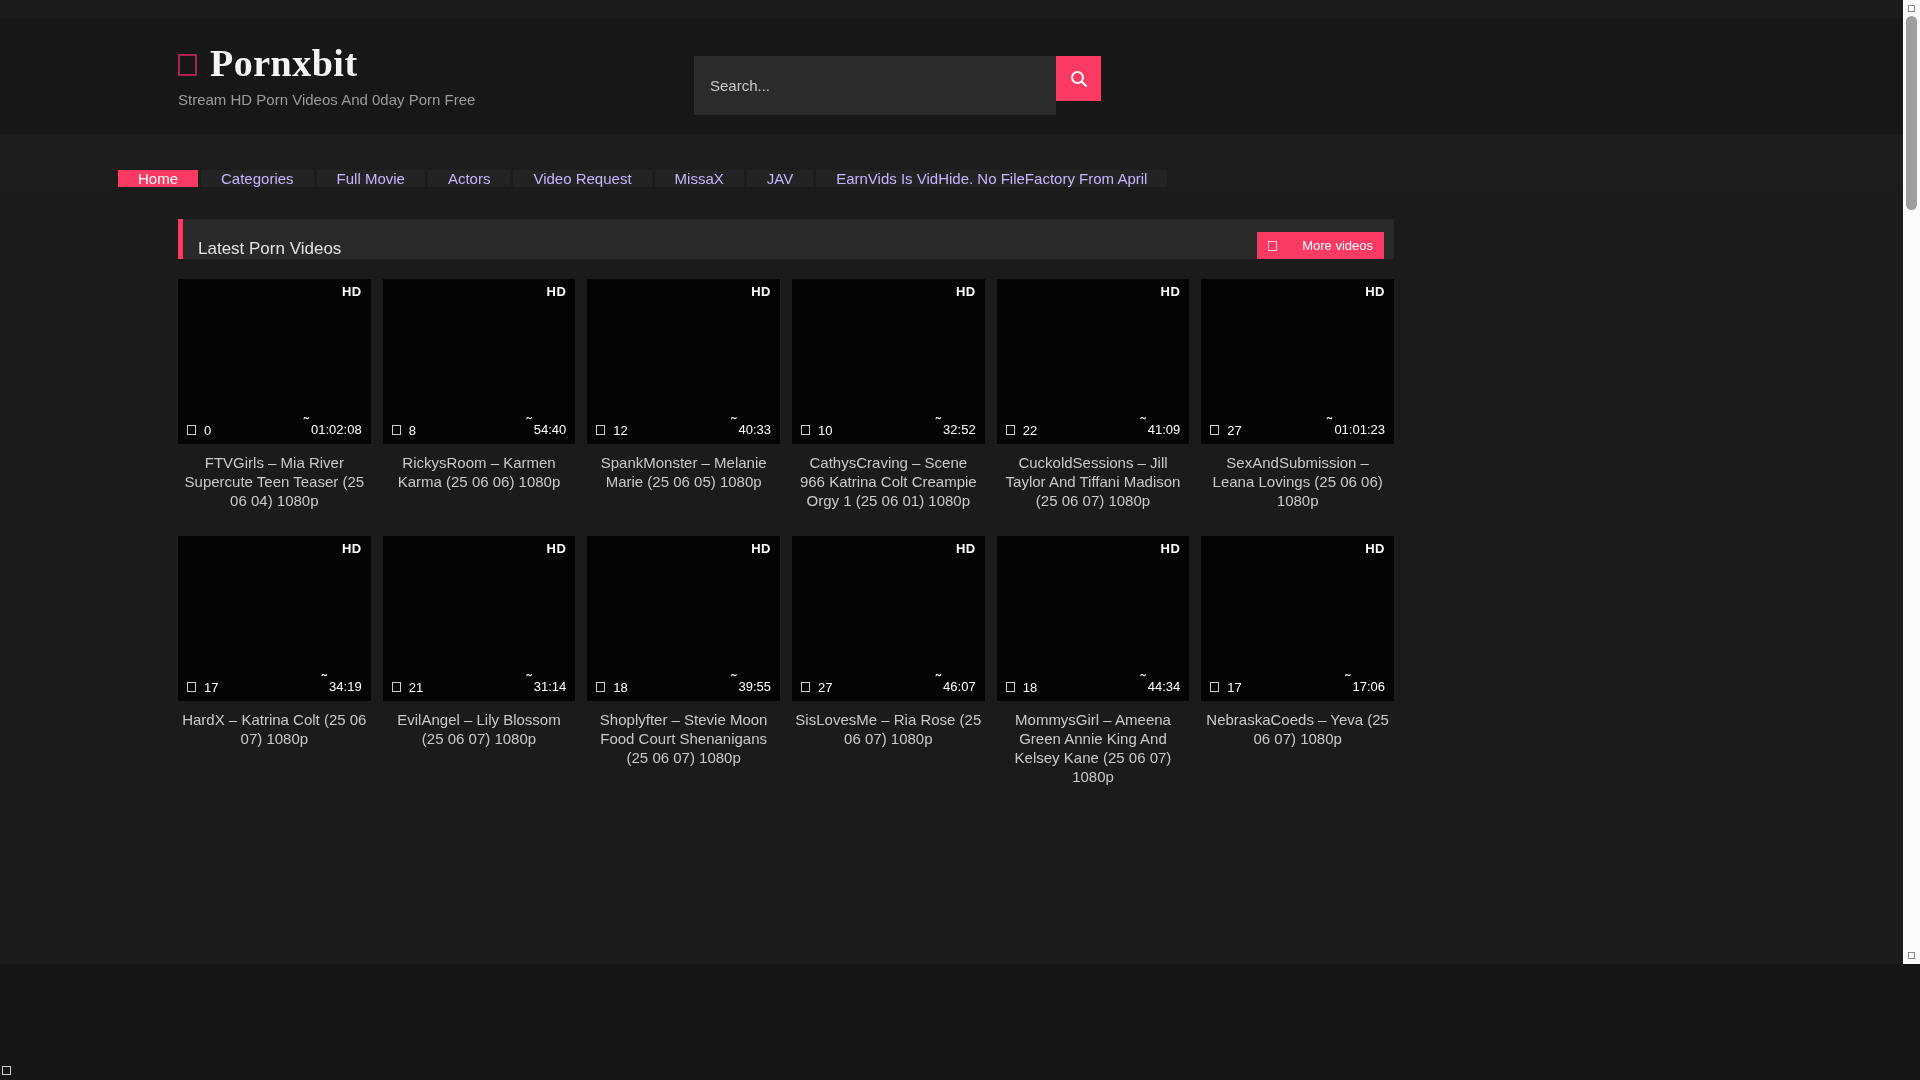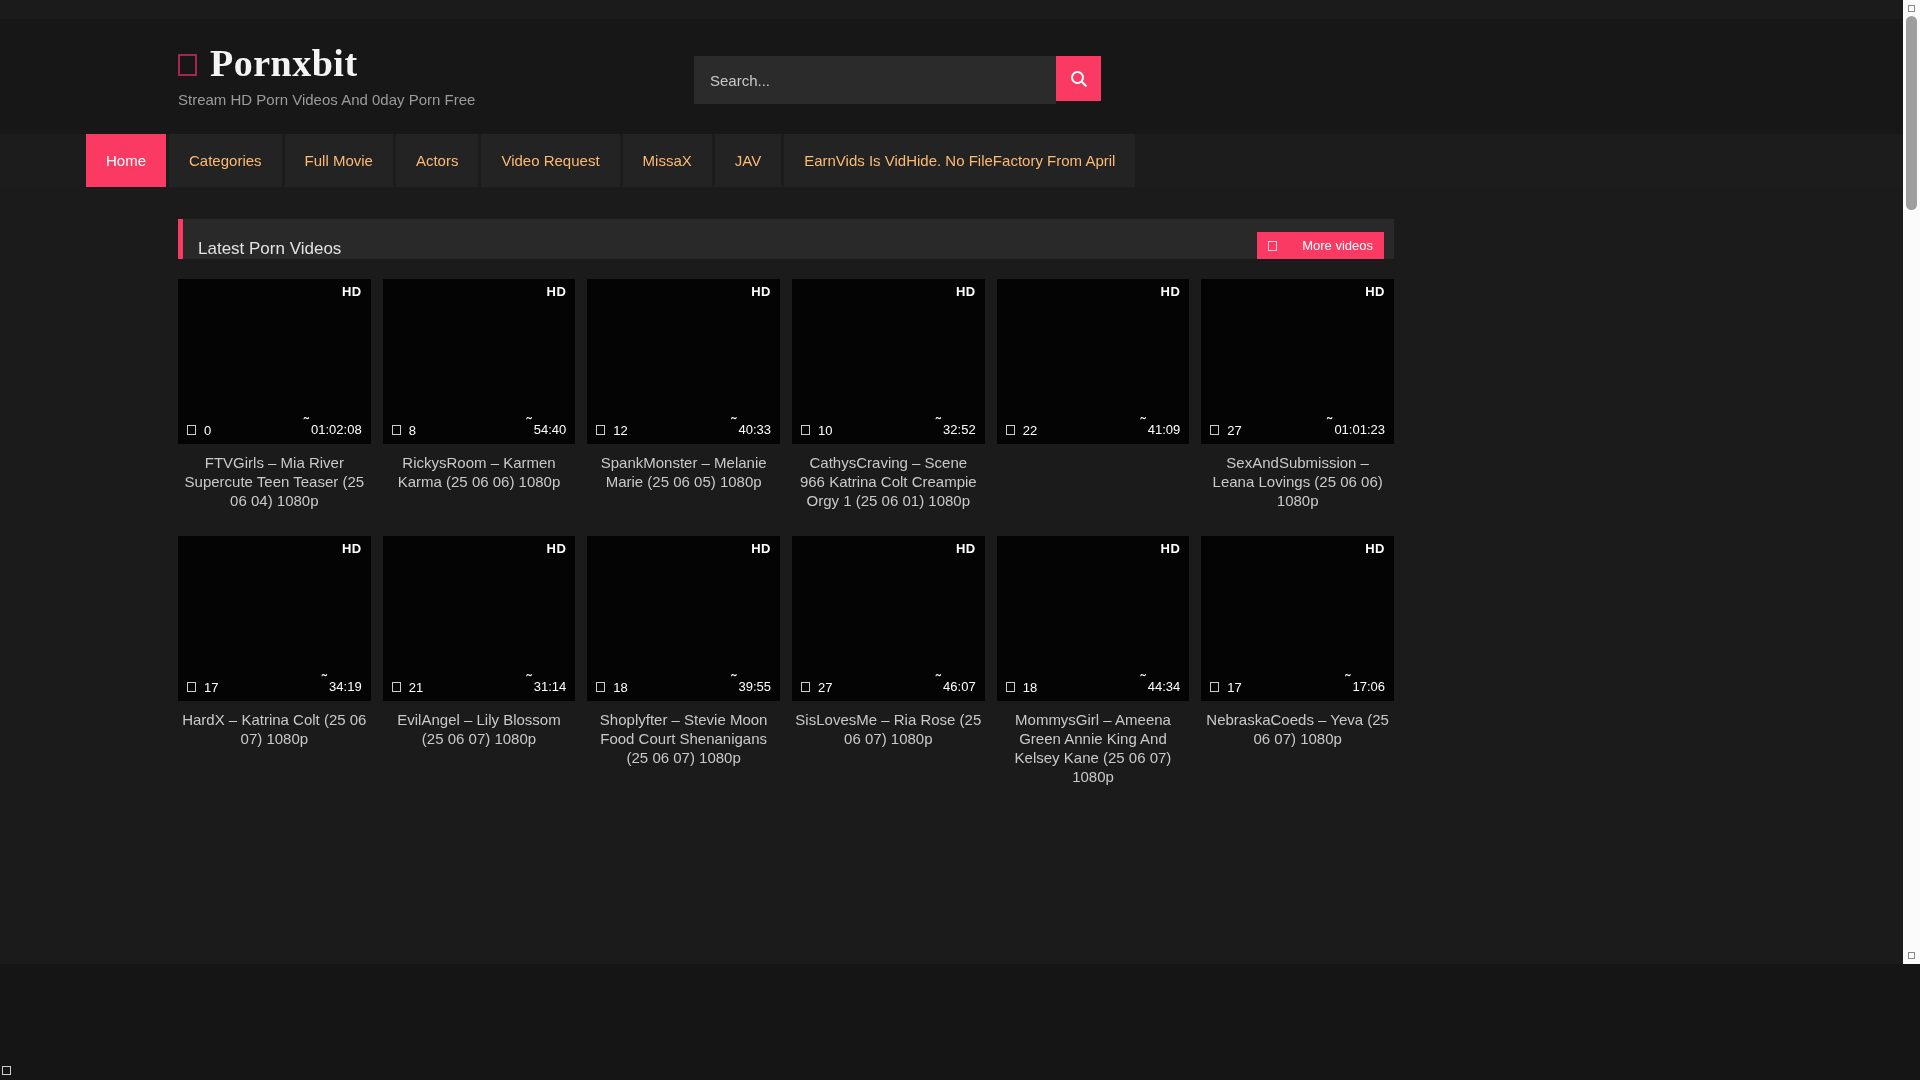--- a/index.html
+++ b/index.html
@@ -11,30 +11,30 @@
                background:#1b1b1b; overflow:hidden; }
 
   
   header { position:relative; height:115px; background:#171717;margin-top:19px; }
   .brand { position:absolute; left:178px; top:22px; display:flex; align-items:center; gap:13px; cursor:pointer; }
   .logo-icon { width:19px; height:22px; border:2px solid #a92450; display:inline-block; margin-top:4px; }
   .logo-text { font-family:"Liberation Serif", serif; font-weight:bold; font-size:38px;
                color:#f4f4f4; letter-spacing:0.5px; }
   .tagline { position:absolute; left:178px; top:72px; color:#9b9b9b; font-size:15px; }
   .search { position:absolute; left:694px; top:37px; width:407px; height:45px; display:flex; }
-  .search-input { flex:1; height:48px; background:#2b2b2b; border:none; outline:none;
+  .search-input { flex:1; height:59px; background:#2b2b2b; border:none; outline:none;
                   color:#84cc16; font-size:15px; padding:0 16px; font-family:"Liberation Sans", sans-serif; }
   .search-input::placeholder { color:#c9c9c9; }
   .search-btn { width:45px; height:45px; background:var(--accent); border:none; cursor:pointer;
                 display:flex; align-items:center; justify-content:center; }
 
   
-  nav { position:relative; height:53px; background:#1c1c1c; display:flex; padding-left:86px; }
+  nav { position:relative; height:53px; background:#1c1c1c; display:flex; padding-left:118px;align-items:flex-end; }
   .nav-item { display:flex; align-items:center; padding:0 20px; margin-right:3px;
-              background:#232323; color:#fdba74; font-size:15px; text-decoration:none; cursor:pointer; }
+              background:#232323; color:#c4b5fd; font-size:15px; text-decoration:none; cursor:pointer; }
   .nav-item.active { background:var(--accent); color:#fff; }
 
   
   .container { width:1216px; margin-left:178px; }
   .section-header { margin-top:32px; height:40px; background:#292929;
                     border-left:5px solid var(--accent); display:flex; align-items:flex-end;
                     justify-content:space-between; padding:0 10px 0 15px; }
   .section-header h2 { font-size:17px; font-weight:normal; color:#e2e2e2; }
   .more-btn { background:var(--accent); border:none; color:#fff; font-size:13px;
               padding:6px 11px; display:flex; align-items:center; gap:25px; cursor:pointer;
@@ -181,20 +181,21 @@
         <span class="views">
           <span class="views-icon"></span>
           <span>22</span>
         </span>
         <span class="duration">
           <span class="duration-icon">˜</span>
           <span>41:09</span>
         </span>
       </div>
     </div>
+    <h3 class="title">CuckoldSessions – Jill Taylor And Tiffani Madison (25 06 07) 1080p</h3>
   </article>
           <article class="card">
     <div class="thumb">
       <span class="hd">HD</span>
       <div class="meta">
         <span class="views">
           <span class="views-icon"></span>
           <span>27</span>
         </span>
         <span class="duration">

